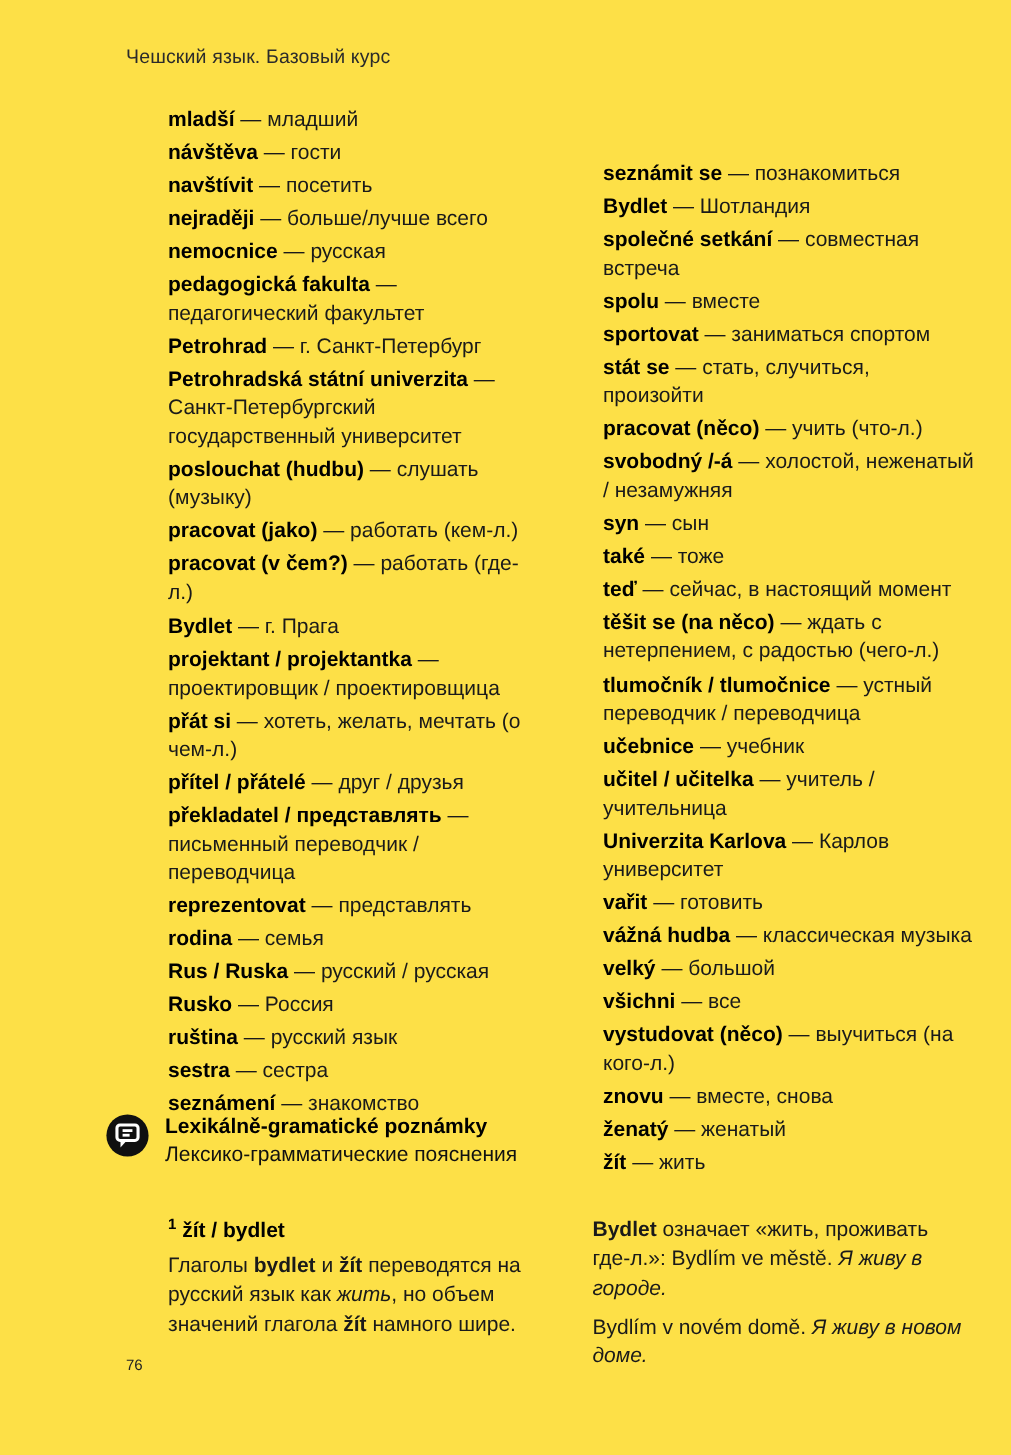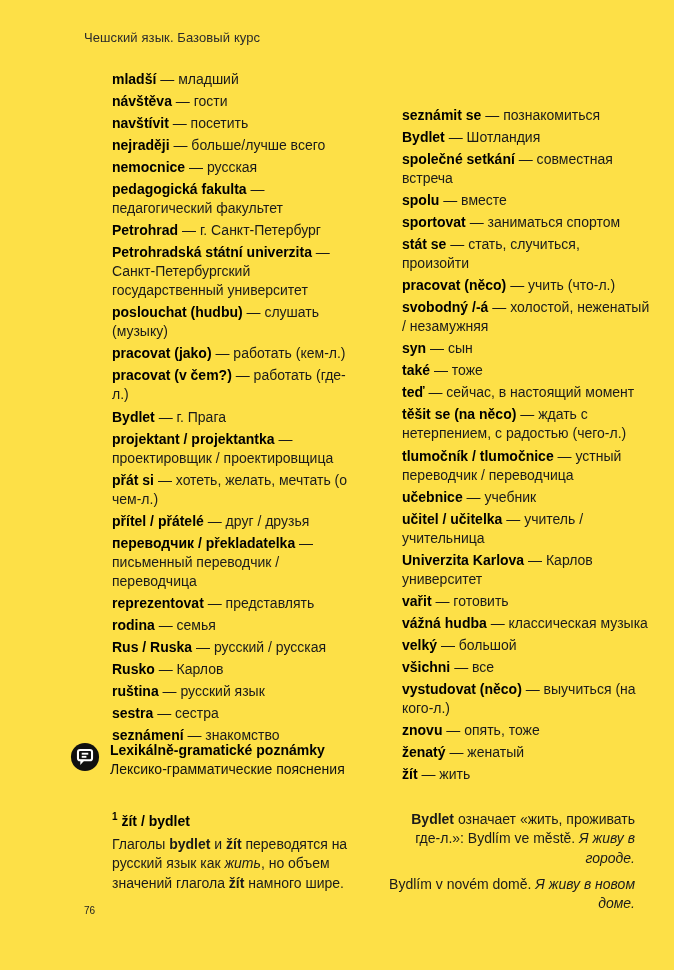--- a/index.html
+++ b/index.html
@@ -28,21 +28,21 @@
     display:flex;align-items:flex-start;
   }
   .section-icon{flex:0 0 auto;margin-right:10px;margin-top:1px;}
   .section-titles .cs{font-size:14px;font-weight:bold;color:#000;line-height:1.35;}
   .section-titles .ru{font-size:14px;font-weight:normal;color:#111;line-height:1.35;}
   .note-col{
     position:absolute;top:810px;
     font-size:14px;line-height:1.38;
   }
   .note-col.left{left:112px;width:242px;}
-  .note-col.right{left:383px;width:252px;text-align:right;}
+  .note-col.right{left:395px;width:252px;}
   .note-heading{font-weight:bold;color:#000;margin-bottom:4px;}
   .note-heading sup{font-size:10px;}
   .note-para{margin-bottom:7px;}
   .note-para span.b{font-weight:bold;}
   .note-para span.i{font-style:italic;}
   .page-number{
     position:absolute;left:84px;top:905px;
     font-size:10px;color:#222;
   }
 </style>
@@ -62,25 +62,25 @@
       <div class="entry"><b>pedagogická fakulta</b><span> — педагогический факультет</span></div>
       <div class="entry"><b>Petrohrad</b><span> — г. Санкт-Петербург</span></div>
       <div class="entry"><b>Petrohradská státní univerzita</b><span> — Санкт-Петербургский государственный университет</span></div>
       <div class="entry"><b>poslouchat (hudbu)</b><span> — слушать (музыку)</span></div>
       <div class="entry"><b>pracovat (jako)</b><span> — работать (кем-л.)</span></div>
       <div class="entry"><b>pracovat (v čem?)</b><span> — работать (где-л.)</span></div>
       <div class="entry"><b>Bydlet</b><span> — г. Прага</span></div>
       <div class="entry"><b>projektant / projektantka</b><span> — проектировщик / проектировщица</span></div>
       <div class="entry"><b>přát si</b><span> — хотеть, желать, мечтать (о чем-л.)</span></div>
       <div class="entry"><b>přítel / přátelé</b><span> — друг / друзья</span></div>
-      <div class="entry"><b>переводчик / překladatelka</b><span> — письменный переводчик / переводчица</span></div>
+      <div class="entry"><b>překladatel / представлять</b><span> — письменный переводчик / переводчица</span></div>
       <div class="entry"><b>reprezentovat</b><span> — представлять</span></div>
       <div class="entry"><b>rodina</b><span> — семья</span></div>
       <div class="entry"><b>Rus / Ruska</b><span> — русский / русская</span></div>
-      <div class="entry"><b>Rusko</b><span> — Карлов</span></div>
+      <div class="entry"><b>Rusko</b><span> — Россия</span></div>
       <div class="entry"><b>ruština</b><span> — русский язык</span></div>
       <div class="entry"><b>sestra</b><span> — сестра</span></div>
       <div class="entry"><b>seznámení</b><span> — знакомство</span></div>
     </div>
   <div class="vocab-col right">
       <div class="entry"><b>seznámit se</b><span> — познакомиться</span></div>
       <div class="entry"><b>Bydlet</b><span> — Шотландия</span></div>
       <div class="entry"><b>společné setkání</b><span> — совместная встреча</span></div>
       <div class="entry"><b>spolu</b><span> — вместе</span></div>
       <div class="entry"><b>sportovat</b><span> — заниматься спортом</span></div>
@@ -93,21 +93,21 @@
       <div class="entry"><b>těšit se (na něco)</b><span> — ждать с нетерпением, с радостью (чего-л.)</span></div>
       <div class="entry"><b>tlumočník / tlumočnice</b><span> — устный переводчик / переводчица</span></div>
       <div class="entry"><b>učebnice</b><span> — учебник</span></div>
       <div class="entry"><b>učitel / učitelka</b><span> — учитель / учительница</span></div>
       <div class="entry"><b>Univerzita Karlova</b><span> — Карлов университет</span></div>
       <div class="entry"><b>vařit</b><span> — готовить</span></div>
       <div class="entry"><b>vážná hudba</b><span> — классическая музыка</span></div>
       <div class="entry"><b>velký</b><span> — большой</span></div>
       <div class="entry"><b>všichni</b><span> — все</span></div>
       <div class="entry"><b>vystudovat (něco)</b><span> — выучиться (на кого-л.)</span></div>
-      <div class="entry"><b>znovu</b><span> — опять, тоже</span></div>
+      <div class="entry"><b>znovu</b><span> — вместе, снова</span></div>
       <div class="entry"><b>ženatý</b><span> — женатый</span></div>
       <div class="entry"><b>žít</b><span> — жить</span></div>
     </div>
 
   <div class="section-head">
     <span class="section-icon">
       <svg width="30" height="30" viewBox="0 0 32 32" aria-hidden="true">
         <circle cx="16" cy="16" r="15" fill="#101010"></circle>
         <rect x="8.5" y="8.5" width="15" height="11" rx="2.2" fill="none" stroke="#ffffff" stroke-width="2.2"></rect>
         <path d="M11 19 L11 24.5 L16 19 Z" fill="#ffffff"></path>

